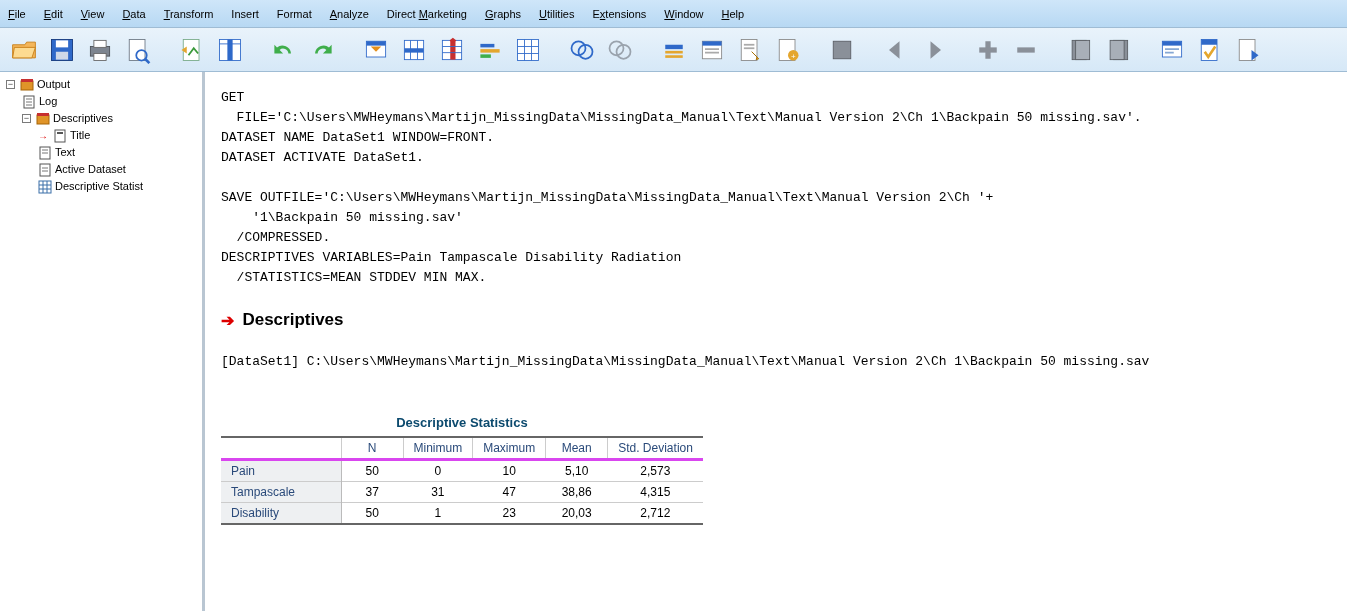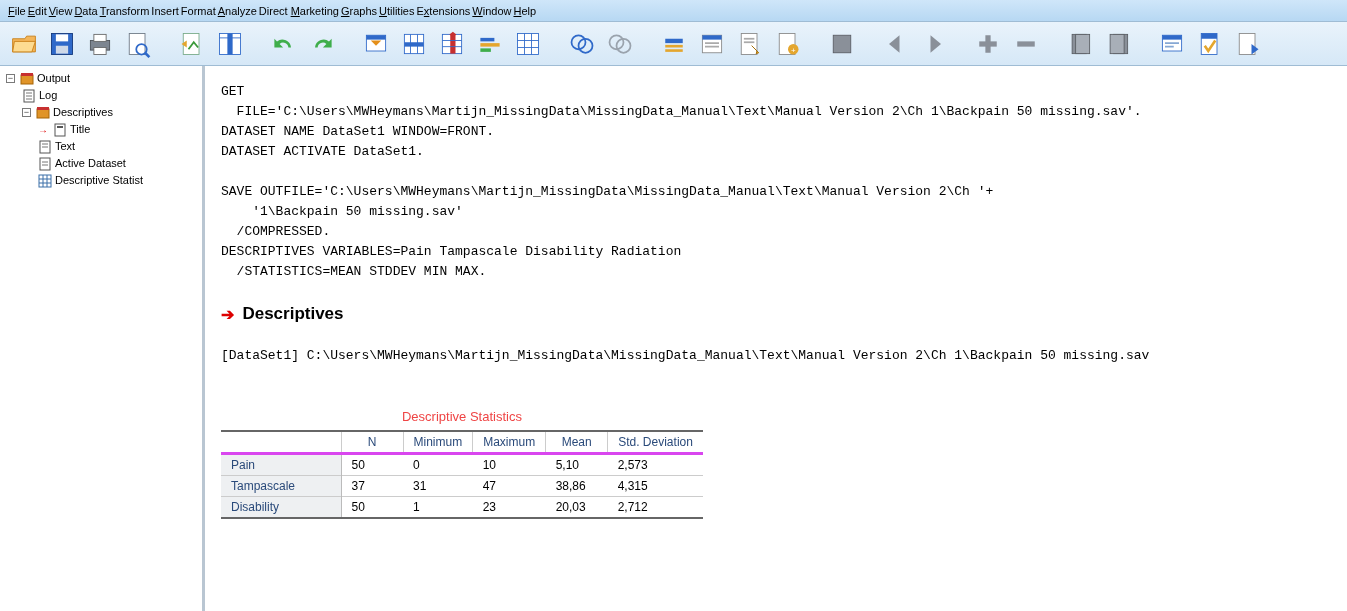--- a/index.html
+++ b/index.html
@@ -6,25 +6,25 @@
   body {
     font-family: Tahoma, Arial, sans-serif;
     font-size: 11px;
     background: #fff;
     width: 1347px;
     height: 611px;
     overflow: hidden;
   }
   .menubar {
     background: linear-gradient(#cfe6f9, #b7d8f3);
-    height: 22px;
+    height: 28px;
     display: flex;
     align-items: center;
     padding: 0 8px;
-    gap: 2px;
+    gap: 18px;
     border-bottom: 1px solid #9fbcd4;
   }
   .menubar .menu-item { cursor: default; }
   .menubar .menu-item u { text-decoration: underline; }
   .toolbar {
     background: linear-gradient(#e9f3fb, #d6e8f7);
     height: 44px;
     display: flex;
     align-items: center;
     padding: 0 8px;
@@ -75,24 +75,24 @@
     display:flex; align-items:center; gap:8px;
   }
   .section-heading .arrow { color:#d00; font-size:16px; }
   .dataset-path { font-family:"Courier New",monospace; font-size:13px; margin-bottom:46px; }
   .stats-table {
     border-collapse: collapse;
     font-family: Arial, sans-serif;
     font-size: 12px;
   }
   .stats-table caption {
-    font-weight: normal;
+    font-weight: bold;
     font-size: 13px;
     padding-bottom: 6px;
-    color:#ef4444;
+    color:#0c4a6e;
     text-align:center;
   }
   .stats-table th, .stats-table td {
     padding: 3px 10px;
   }
   .stats-table thead th {
     color:#2a4a7a;
     font-weight: normal;
     border-bottom: 1px solid #999;
     text-align:center;
@@ -101,21 +101,21 @@
   .stats-table thead th + th { border-left:1px solid #ccc; }
   .stats-table tbody tr td:first-child,
   .stats-table tbody tr th {
     background:#eef0f2;
     color:#2a4a7a;
     text-align:left;
     font-weight:normal;
     border-right:1px solid #bbb;
     min-width:120px;
   }
-  .stats-table tbody td { text-align:left; min-width:62px; }
+  .stats-table tbody td { text-align:center; min-width:62px; }
   .stats-table tbody td.std { min-width:90px; }
   .stats-table tbody tr { border-bottom:1px solid #ccc; }
   .stats-table tbody tr:first-child { border-top:3px solid #d946ef;}
   .stats-table tbody tr:last-child { border-bottom:2px solid #666; }
   .stats-table thead tr { border-top:2px solid #666; }
   .icon-svg { width:28px; height:28px; }
 
   
   .ico-book { fill:#e09428; stroke:#a66507;}
   .ico-log  { fill:#fff; stroke:#555;}

